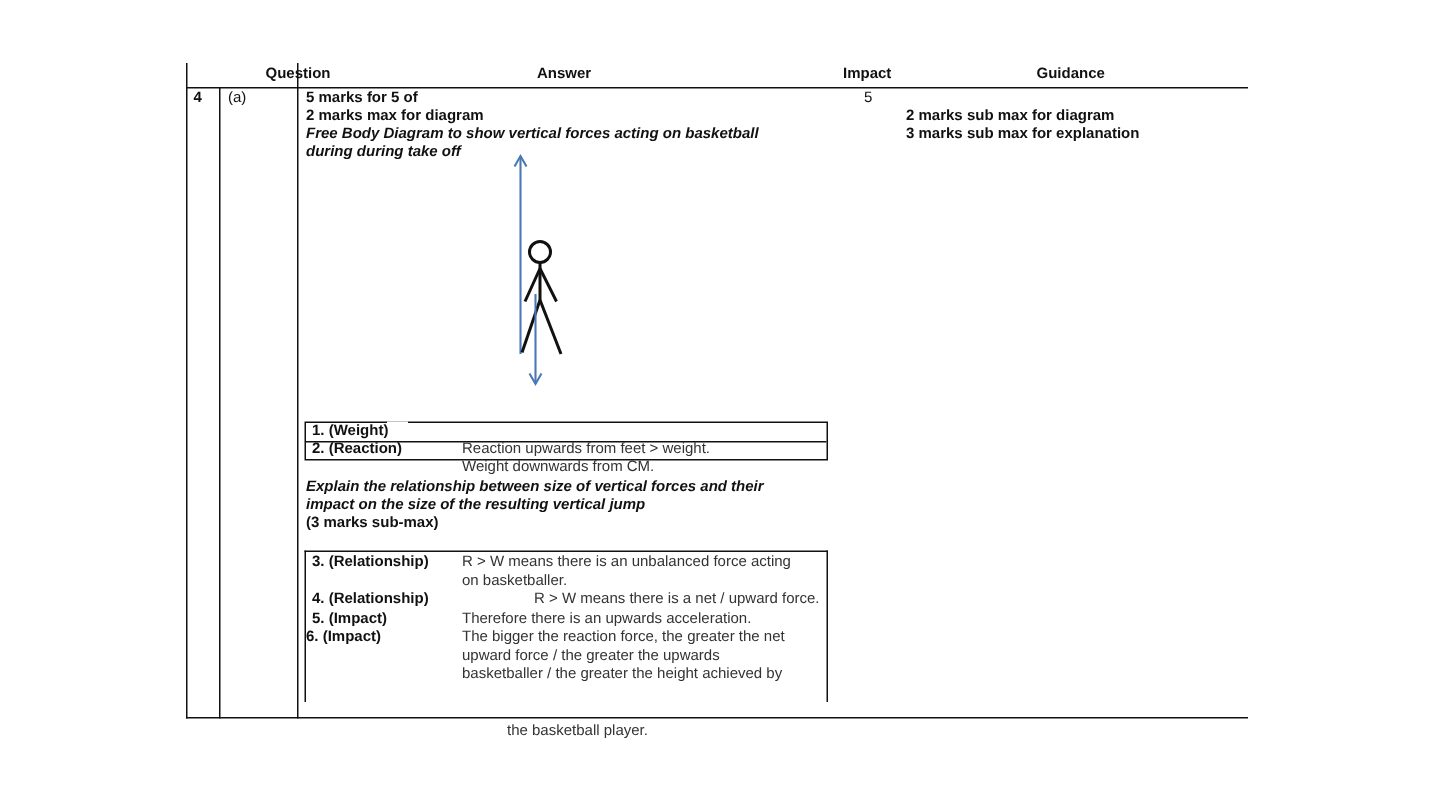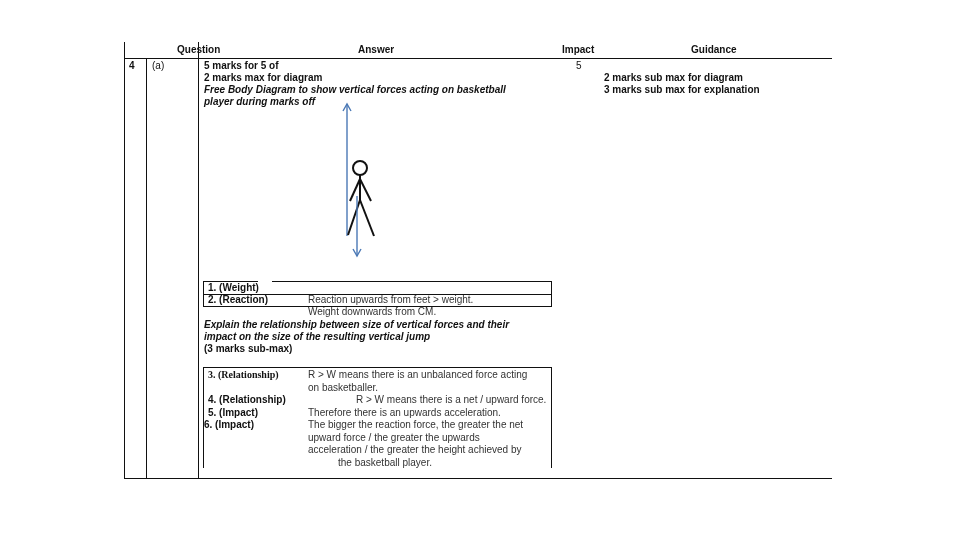--- a/index.html
+++ b/index.html
@@ -32,21 +32,21 @@
 <div class="txt" style="left:152px; top:60px;">(a)</div>
 
 <div class="txt" style="left:576px; top:60px;">5</div>
 
 <div class="txt b" style="left:604px; top:72px;">2 marks sub max for diagram</div>
 <div class="txt b" style="left:604px; top:84px;">3 marks sub max for explanation</div>
 
 <div class="txt" style="left:204px; top:60px;"><span class="b">5 marks for 5 of</span></div>
 <div class="txt b" style="left:204px; top:72px;">2 marks max for diagram</div>
 <div class="txt bi" style="left:204px; top:84px;">Free Body Diagram to show vertical forces acting on basketball</div>
-<div class="txt bi" style="left:204px; top:96px;">player during marks off</div>
+<div class="txt bi" style="left:204px; top:96px;">during during take off</div>
 
 <svg class="abs" style="left:320px; top:100px;" width="90" height="165" viewBox="0 0 90 165">
   <g stroke="#4a78b5" stroke-width="1.4" fill="none">
     <line x1="27" y1="4" x2="27" y2="136"></line>
     <polyline points="23,11 27,4 31,11"></polyline>
   </g>
   <g stroke="#111" stroke-width="2" fill="none">
     <circle cx="40" cy="68" r="7"></circle>
     <line x1="40" y1="75" x2="40" y2="100"></line>
     <line x1="40" y1="79" x2="30" y2="101"></line>
@@ -70,27 +70,27 @@
 <div class="txt" style="left:308px; top:294px; line-height:12px; color:#333;">Reaction upwards from feet &gt; weight.</div>
 
 <div class="txt bi" style="left:204px; top:319px;">Explain the relationship between size of vertical forces and their</div>
 <div class="txt bi" style="left:204px; top:331px;">impact on the size of the resulting vertical jump</div>
 <div class="txt b" style="left:204px; top:343px;">(3 marks sub-max)</div>
 
 <div class="line-h" style="left:203px; top:367px; width:349px;"></div>
 <div class="line-v" style="left:203px; top:367px; height:101px;"></div>
 <div class="line-v" style="left:551px; top:367px; height:101px;"></div>
 
-<div class="txt b" style="left:208px; top:369px;font-family:Liberation Serif, serif;">3. (Relationship)</div>
+<div class="txt b" style="left:208px; top:369px;">3. (Relationship)</div>
 <div class="txt" style="left:308px; top:369px; color:#333;">R &gt; W means there is an unbalanced force acting</div>
 <div class="txt" style="left:308px; top:381.5px; color:#333;">on basketballer.</div>
 
 <div class="txt b" style="left:208px; top:394px;">4. (Relationship)</div>
 <div class="txt" style="left:308px; top:394px; color:#333;margin-left:48px;">R &gt; W means there is a net / upward force.</div>
 
 <div class="txt b" style="left:208px; top:406.5px;">5.  (Impact)</div>
 <div class="txt" style="left:308px; top:406.5px; color:#333;">Therefore there is an upwards acceleration.</div>
 
 <div class="txt b" style="left:204px; top:419px;">6.  (Impact)</div>
 <div class="txt" style="left:308px; top:419px; color:#333;">The bigger the reaction force, the greater the net</div>
 <div class="txt" style="left:308px; top:431.5px; color:#333;">upward force / the greater the upwards</div>
-<div class="txt" style="left:308px; top:444px; color:#333;">acceleration / the greater the height achieved by</div>
-<div class="txt" style="left:308px; top:457px; color:#333;padding-left:30px;">the basketball player.</div>
+<div class="txt" style="left:308px; top:444px; color:#333;">basketballer / the greater the height achieved by</div>
+<div class="txt" style="left:308px; top:482px; color:#333;padding-left:30px;">the basketball player.</div>
 
 </body></html>

